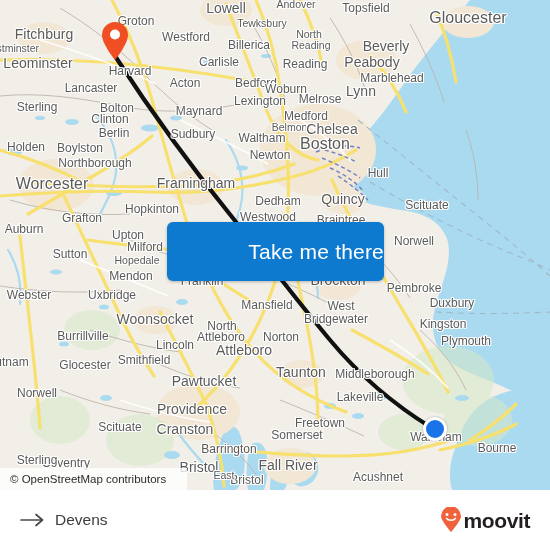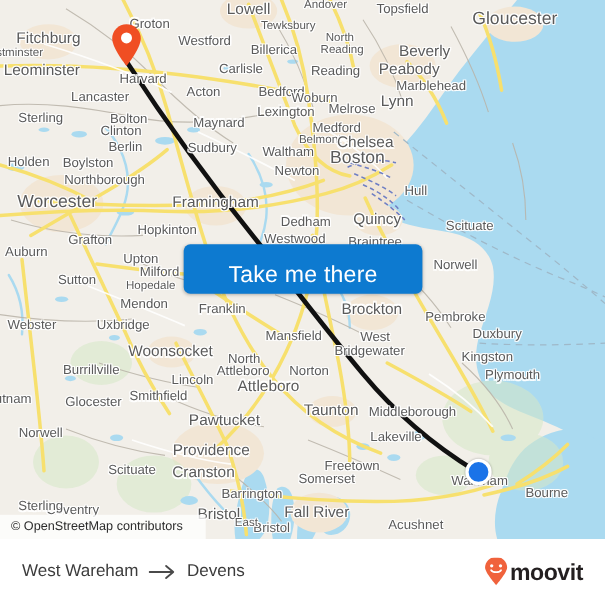--- a/index.html
+++ b/index.html
@@ -63,30 +63,31 @@
     width: 24px; height: 24px;
     border-radius: 50%;
     border: 3px solid #ffffff;
     box-shadow: 0 0 2px rgba(0,0,0,.35);
   }
 
   
   #take-me-there {
     position: absolute;
     left: 167px; top: 222px;
-    width: 217px; height: 45px;
+    width: 217px; height: 59px;
     border: none;
     border-radius: 6px;
     color: #ffffff;
     font-family: "Liberation Sans", sans-serif;
     font-size: 21px;
     letter-spacing: .2px;
     cursor: pointer;
-    padding: 16px;
+    padding: 0;
     box-shadow: 0 1px 3px rgba(0,0,0,.25);
+    text-align: right;
   }
 
   
   #attribution {
     position: absolute;
     left: 0; bottom: 0;
     height: 22px;
     padding: 0 21px 0 10px;
     display: flex;
     align-items: center;
@@ -442,21 +443,20 @@
     <button id="take-me-there" style="background: rgb(13, 122, 208);">Take me there</button>
 
     <div id="attribution">
       <span>© OpenStreetMap contributors</span>
     </div>
   </div>
 
   <div id="footer">
 
     <div id="route-summary">
-      <span>West Wareham</span>
       <span id="route-arrow-icon">
         <svg width="26" height="14" viewBox="0 0 26 14" xmlns="http://www.w3.org/2000/svg">
           <path d="M1 7 H22 M16 1.5 L22.5 7 L16 12.5" fill="none" stroke="#4a4a4a" stroke-width="1.7" stroke-linecap="round" stroke-linejoin="round"></path>
         </svg>
       </span>
       <span>Devens</span>
     </div>
 
     <div id="moovit-logo">
       <svg width="24" height="26" viewBox="0 0 24 26" xmlns="http://www.w3.org/2000/svg">

